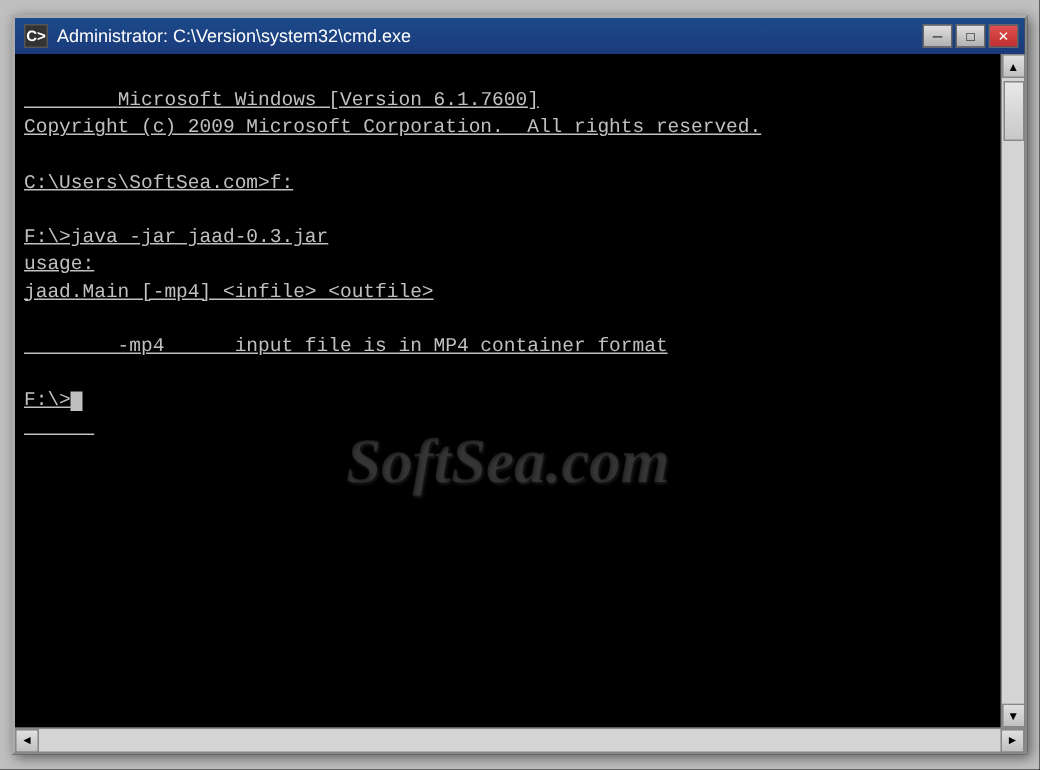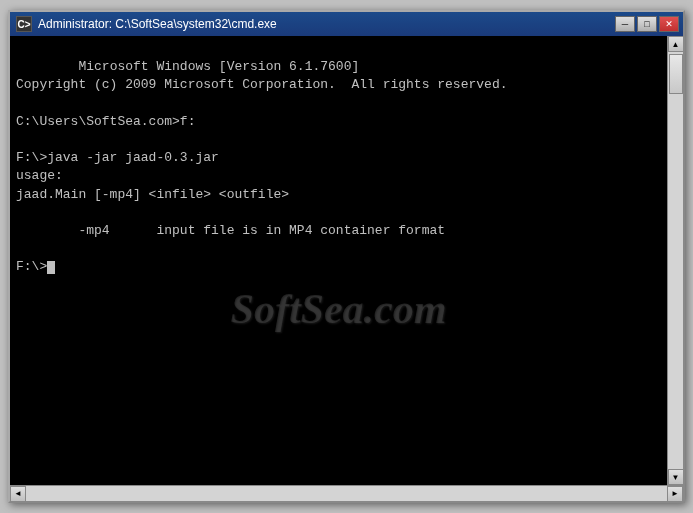--- a/index.html
+++ b/index.html
@@ -98,20 +98,21 @@
       font-family: 'Courier New', Lucida Console, monospace;
       font-size: 13px;
       line-height: 1.4;
       padding: 4px 6px;
       overflow: hidden;
       position: relative;
     }
 
     .terminal-text {
       white-space: pre;
+      text-decoration: underline;
     }
 
     .watermark {
       position: absolute;
       top: 50%;
       left: 50%;
       transform: translate(-50%, -50%);
       font-size: 42px;
       font-family: Georgia, 'Times New Roman', serif;
       font-style: italic;
@@ -203,21 +204,21 @@
 </head>
 <body>
 
 <div class="window">
 
   <div class="titlebar">
     <div class="titlebar-left">
       <div class="titlebar-icon">
         <span>C&gt;</span>
       </div>
-      <span class="titlebar-text">Administrator: C:\SoftSea\system32\cmd.exe</span>
+      <span class="titlebar-text">Administrator: C:\Version\system32\cmd.exe</span>
     </div>
     <div class="titlebar-buttons">
       <div class="titlebar-btn">─</div>
       <div class="titlebar-btn">□</div>
       <div class="titlebar-btn close">✕</div>
     </div>
   </div>
 
   <div class="content-area">
 

